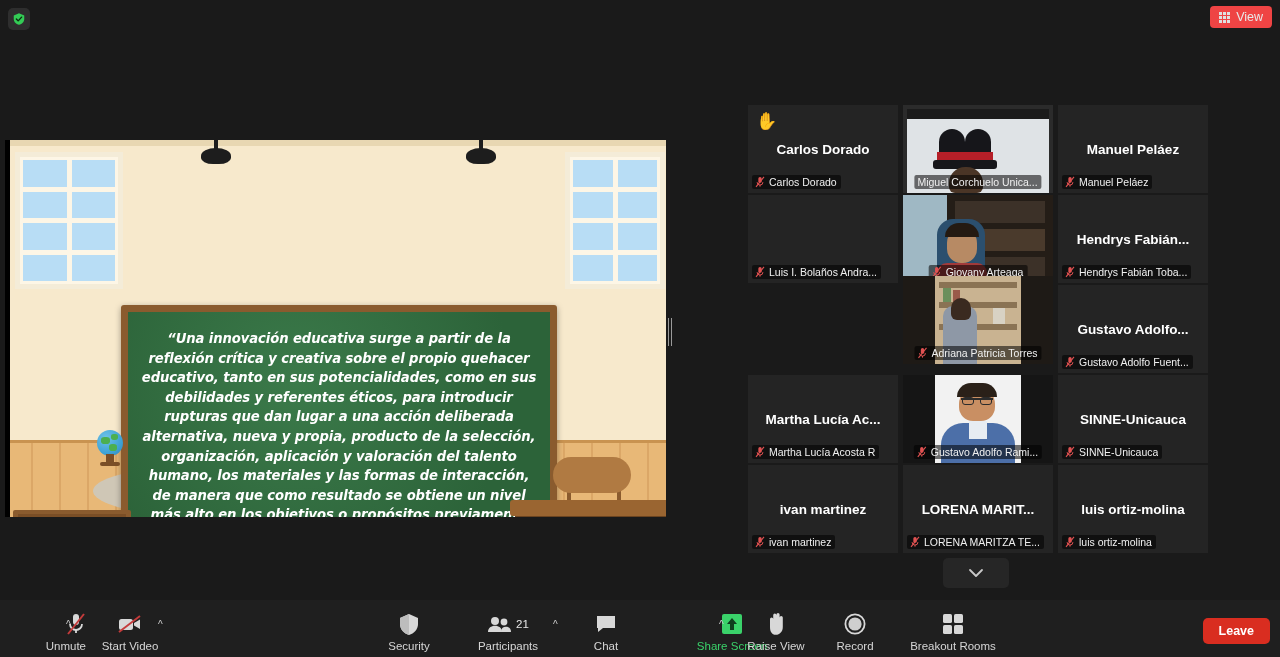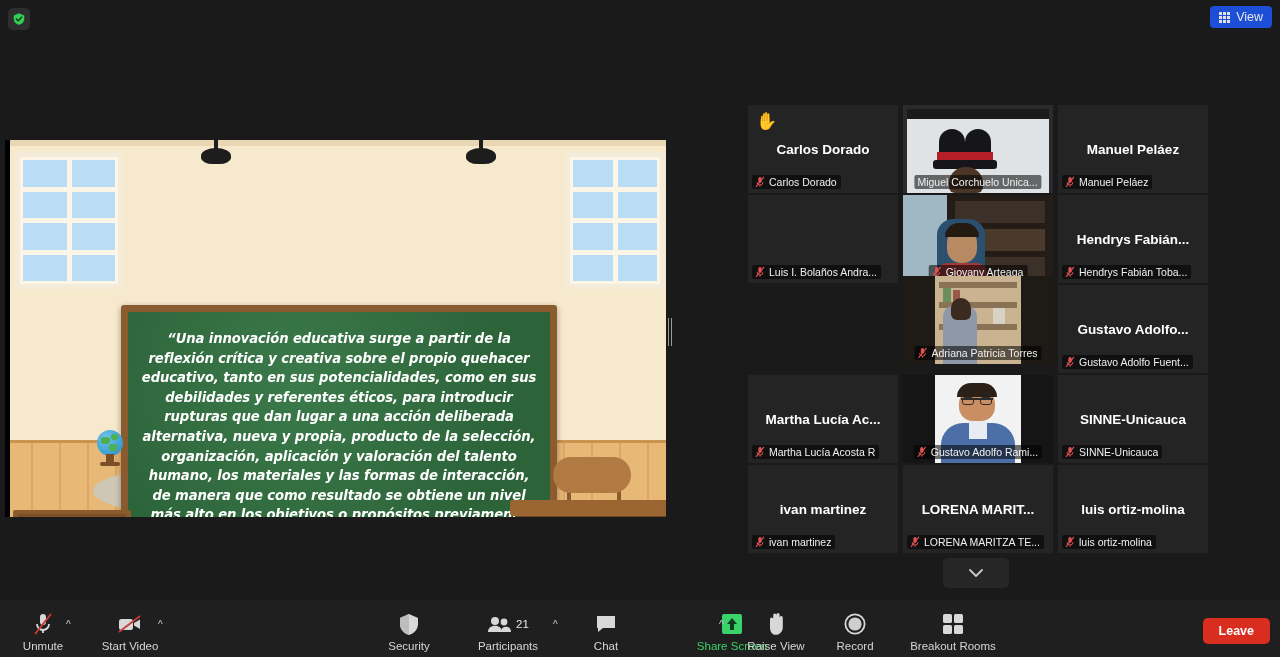--- a/index.html
+++ b/index.html
@@ -13,21 +13,21 @@
 
   
   .topbar { position: absolute; top: 0; left: 0; width: 1280px; height: 34px; }
   .enc-badge {
     position: absolute; left: 8px; top: 8px; width: 22px; height: 22px;
     background: #2e2e2e; border-radius: 5px;
     display: flex; align-items: center; justify-content: center;
   }
   .view-btn {
     position: absolute; right: 8px; top: 6px; height: 22px;
-    background: #1d4ed8; border-radius: 4px;
+    background: #ef4444; border-radius: 4px;
     display: flex; align-items: center; gap: 6px; padding: 0 9px;
     color: #e8e8e8; font-size: 12.5px; cursor: pointer;
   }
   .grid-ico { display: grid; grid-template-columns: repeat(3,3px); grid-template-rows: repeat(3,3px); gap: 1px; }
   .grid-ico i { background: #e0e0e0; display: block; width: 3px; height: 3px; }
 
   
   .share-wrap { position: absolute; left: 5px; top: 140px; width: 661px; height: 377px; background: #000; }
   .scene { position: absolute; inset: 0; overflow: hidden; background: #f6e6c4; }
   .wall { position: absolute; left: 0; top: 0; width: 100%; height: 300px; background: #f7e9cc; }
@@ -426,21 +426,21 @@
 
     <div class="scroll-down">
       <svg width="16" height="10" viewBox="0 0 16 10">
           <path d="M2 2 L8 8 L14 2" stroke="#c9c9c9" stroke-width="1.8" fill="none" stroke-linecap="round" stroke-linejoin="round"></path>
         </svg>
     </div>
   </div>
 
   <div class="toolbar">
 
-    <div class="tb-item" style="left:0px;">
+    <div class="tb-item" style="left:0px;align-items:flex-end;">
       <span class="ico">
         <svg width="20" height="24" viewBox="0 0 20 24">
             <rect x="7" y="2" width="6" height="11" rx="3" fill="#d8d8d8"></rect>
             <path d="M4 12a6 6 0 0 0 12 0" stroke="#d8d8d8" stroke-width="1.8" fill="none"></path>
             <line x1="10" y1="18" x2="10" y2="21" stroke="#d8d8d8" stroke-width="1.8"></line>
             <line x1="2" y1="22" x2="18" y2="2" stroke="#c43b3b" stroke-width="2"></line>
           </svg>
       </span>
       <span class="lbl">Unmute</span>
     </div>

